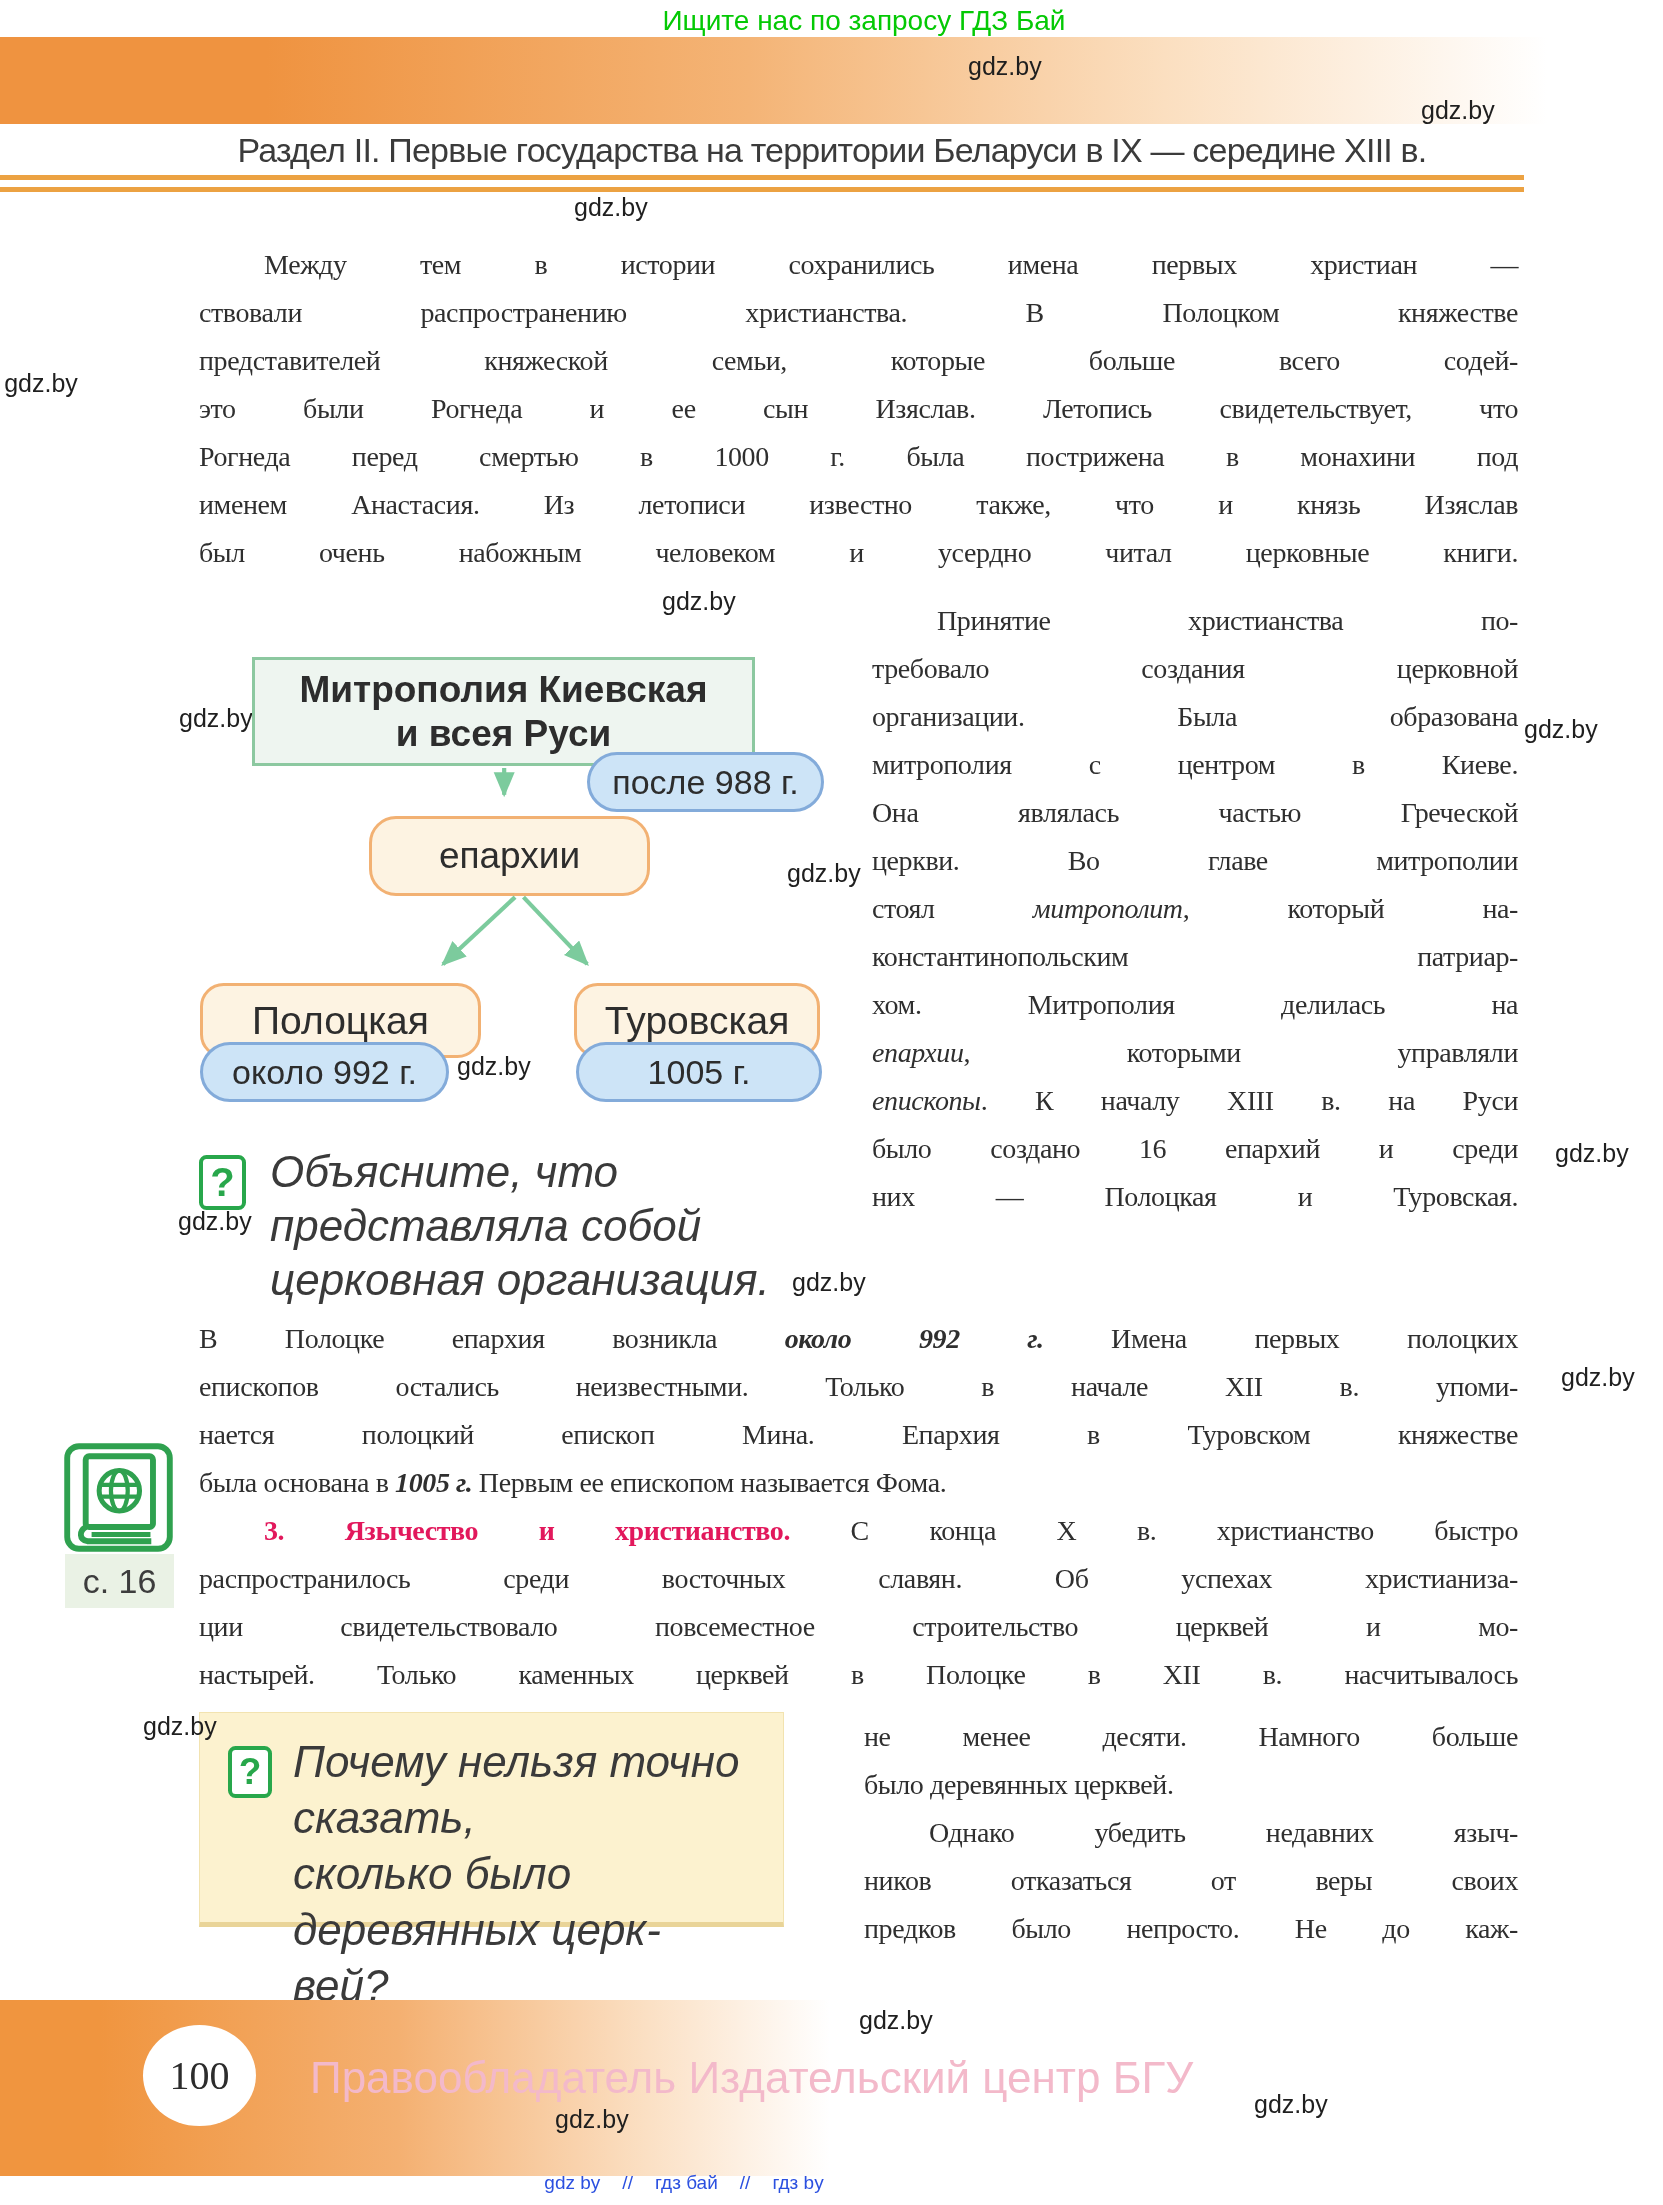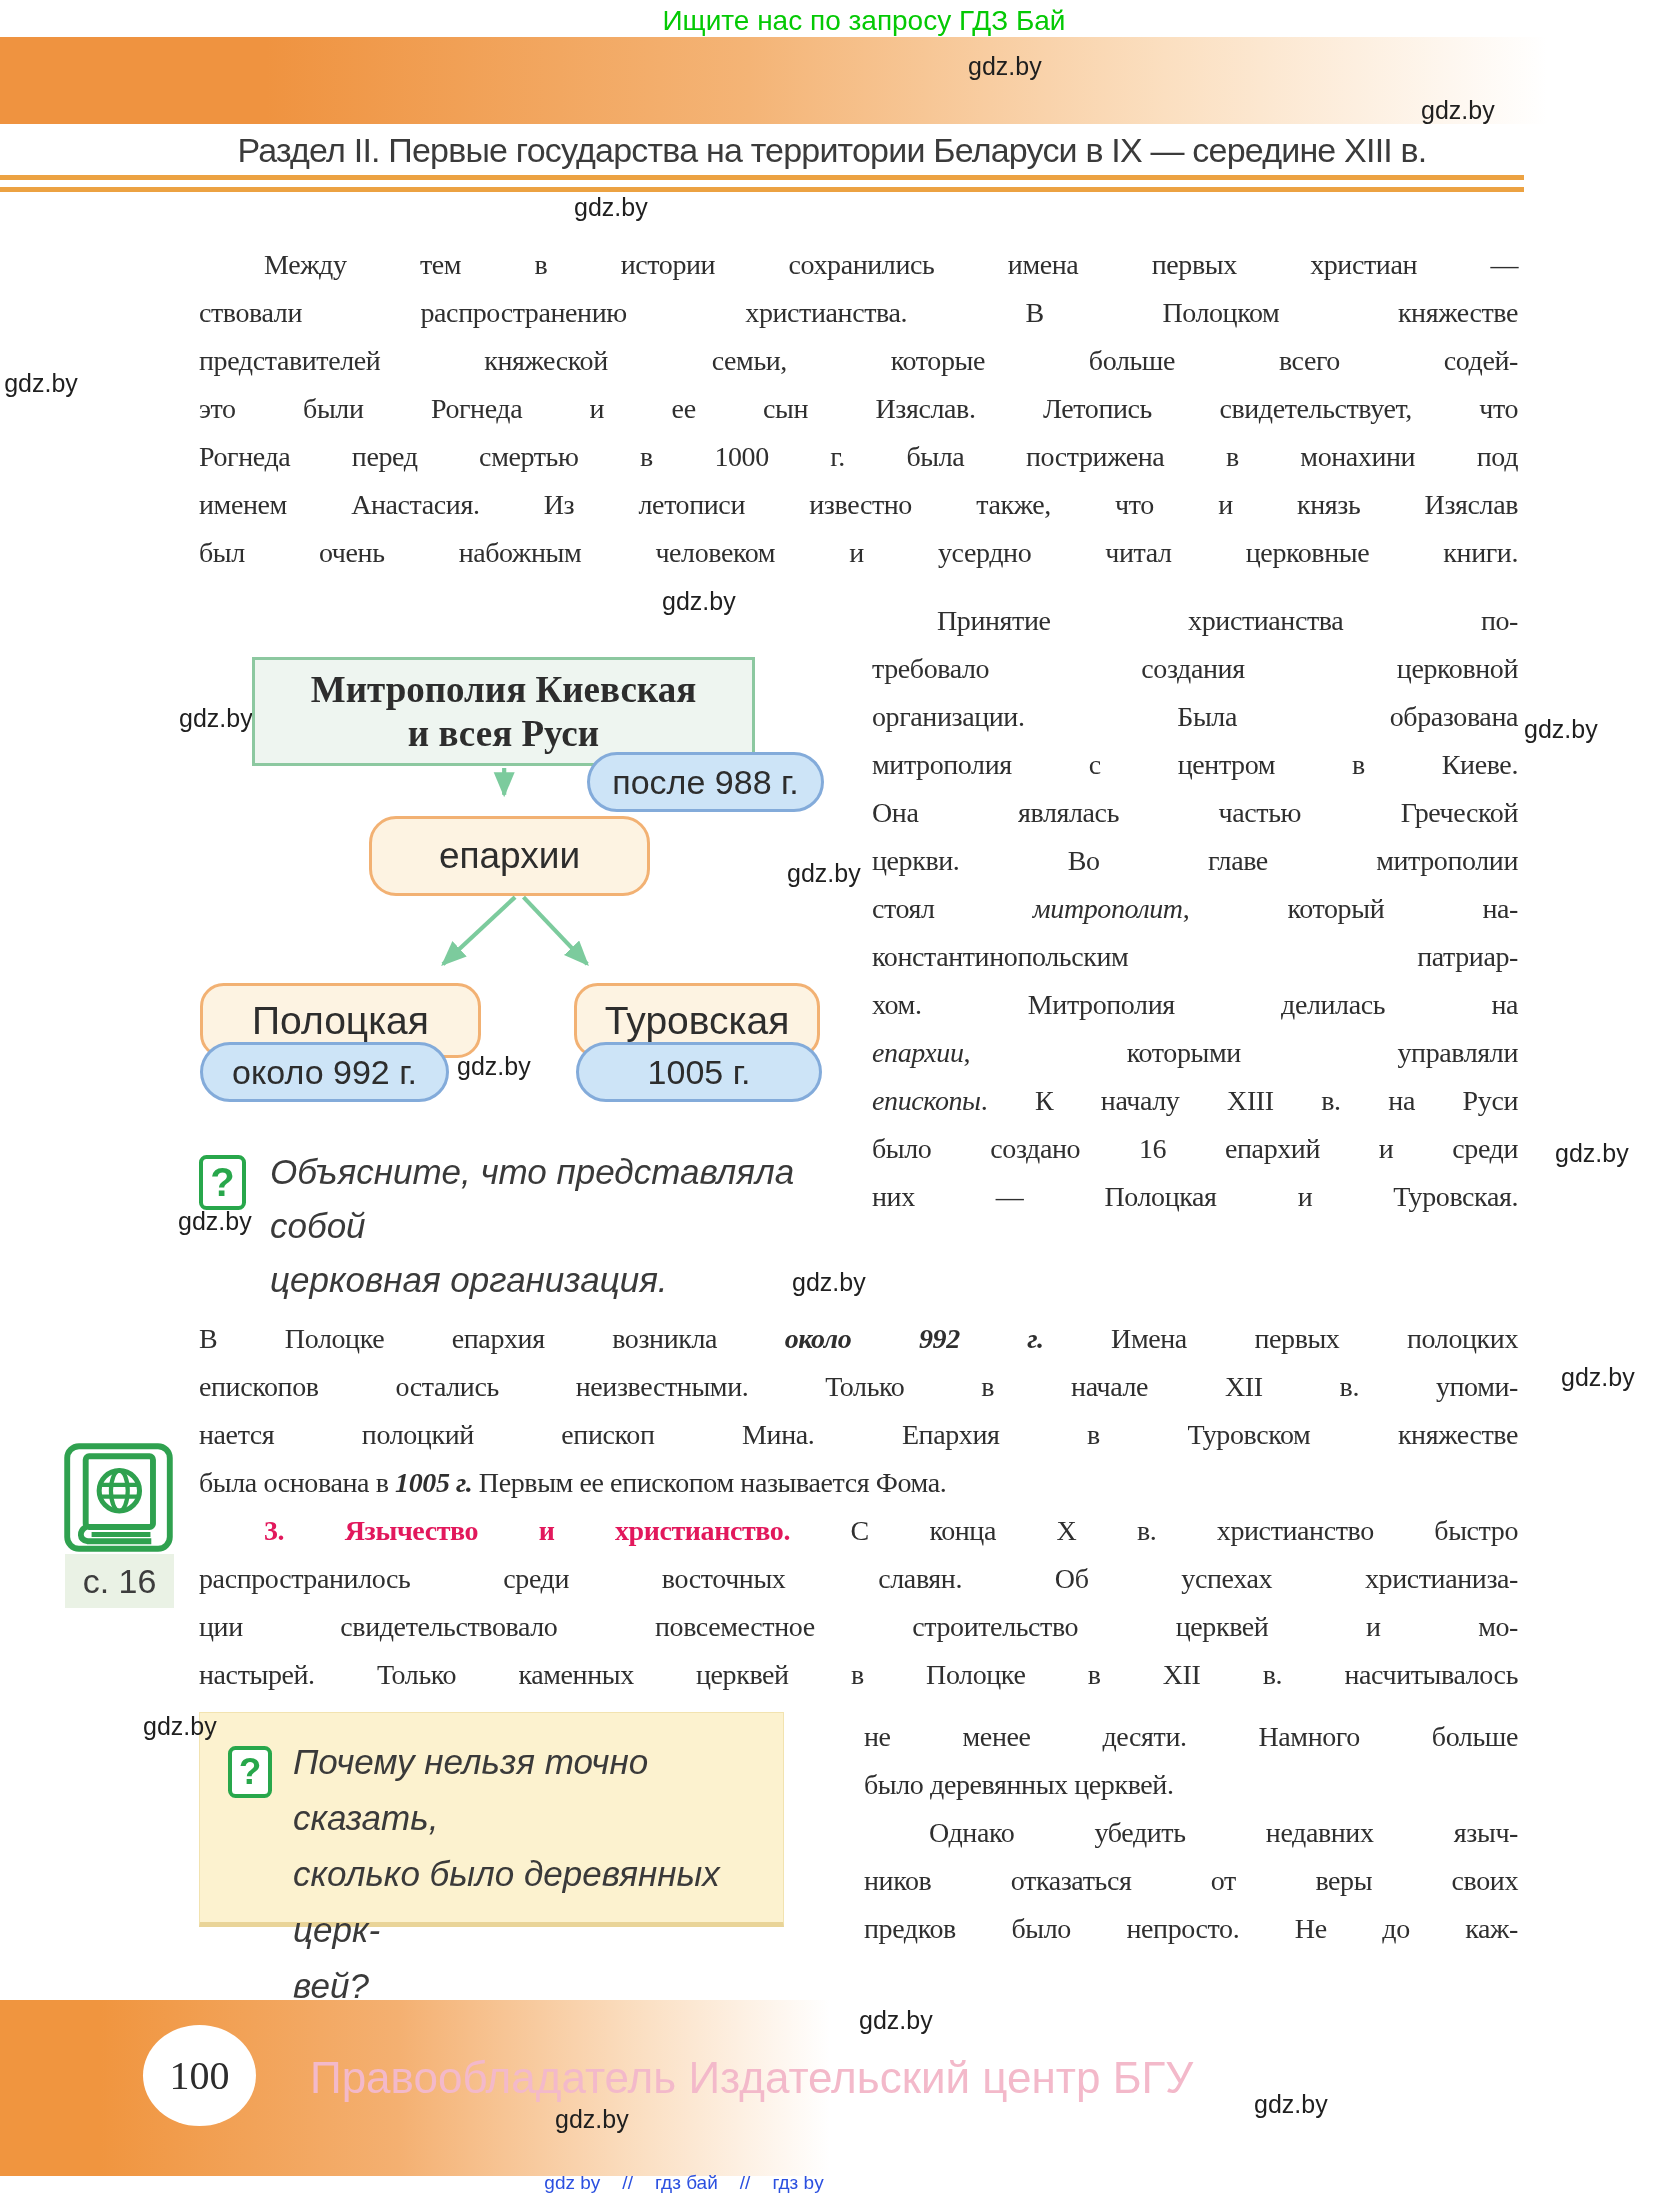--- a/index.html
+++ b/index.html
@@ -30,21 +30,21 @@
   .dbox{display:flex;align-items:center;justify-content:center;text-align:center;
         font-family:"Liberation Sans",sans-serif;color:#2d2d2d;box-sizing:border-box;}
   .rootbox{background:#eef5f0;border:3.4px solid #8cc8a0;font-weight:bold;font-size:37px;line-height:44px;z-index:1;}
   .orangebox{background:#fdf3e2;border:3.4px solid #f2b173;border-radius:27px;font-size:37px;z-index:1;}
   .bluepill{background:#cde4f7;border:3.4px solid #83abda;border-radius:30px;font-size:34px;z-index:3;}
   .preline{white-space:pre-line;}
   
   .qicon{display:flex;align-items:center;justify-content:center;background:#ffffff;
          border:4.2px solid #28a74b;border-radius:7.5px;color:#28a74b;
          font-family:"Liberation Sans",sans-serif;font-weight:bold;font-size:40px;box-sizing:border-box;}
-  .qtext{font-family:"Liberation Sans",sans-serif;font-style:italic;font-size:35px;color:#3a3a3a;}
+  .qtext{font-family:"Liberation Sans",sans-serif;font-style:italic;font-size:44px;color:#3a3a3a;}
   .ybox{background:#fcf2cf;border:1.7px solid #f2e3b0;border-bottom:5px solid #e9d498;box-sizing:border-box;}
   
   .pageref{display:flex;align-items:center;justify-content:center;background:#eaf2e5;
            font-family:Liberation Sans, sans-serif;font-size:34px;color:#3d3d3d;}
   
   .oval{background:#ffffff;border-radius:50%;display:flex;align-items:center;justify-content:center;
         font-size:40px;color:#2c2c2c;}
   .copyright{font-family:"Liberation Sans",sans-serif;font-size:44px;color:#f3b9ca;white-space:nowrap;}
   .links{top:2172px;left:0;width:1368px;text-align:center;font-family:"Liberation Sans",sans-serif;
          font-size:19px;color:#2b50e0;}
@@ -84,21 +84,21 @@
       <div class="tline"><span>церкви. Во главе митрополии</span></div>
       <div class="tline"><span>стоял </span><span class="it">митрополит</span><span>, который на-</span></div>
       <div class="tline"><span>константинопольским патриар-</span></div>
       <div class="tline"><span>хом. Митрополия делилась на</span></div>
       <div class="tline"><span class="it">епархии</span><span>, которыми управляли</span></div>
       <div class="tline"><span class="it">епископы</span><span>. К началу XIII в. на Руси</span></div>
       <div class="tline"><span>было создано 16 епархий и среди</span></div>
       <div class="tline"><span>них — Полоцкая и Туровская.</span></div>
     </div>
 
-  <div class="abs dbox rootbox" style="left:252px;top:657px;width:503px;height:109px;font-family:Liberation Serif, serif;">
+  <div class="abs dbox rootbox" style="left:252px;top:657px;width:503px;height:109px;">
     <span class="preline">Митрополия Киевская
 и всея Руси</span>
   </div>
   <div class="abs dbox bluepill" style="left:587px;top:752px;width:237px;height:60px;text-align:right;">
     <span>после 988 г.</span>
   </div>
   <div class="abs dbox orangebox" style="left:369px;top:816px;width:281px;height:80px;">
     <span>епархии</span>
   </div>
   <div class="abs dbox orangebox" style="left:200px;top:983px;width:281px;height:75px;border-radius:23.5px;font-size:39px;">

